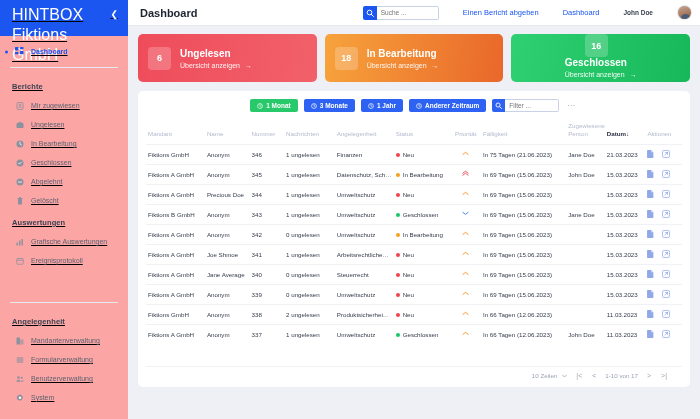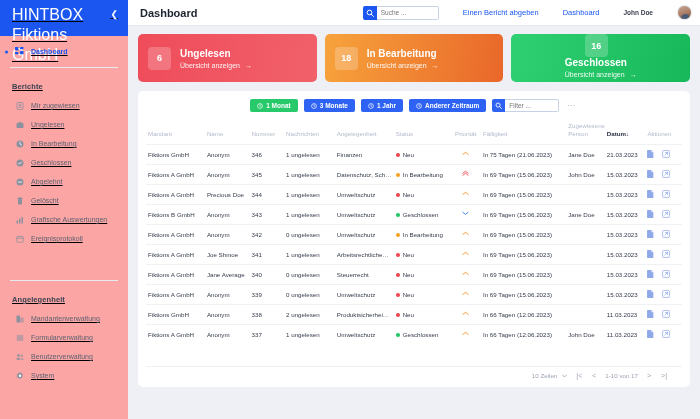--- a/index.html
+++ b/index.html
@@ -284,20 +284,21 @@
         <span class="ico">
           <svg width="8" height="8" viewBox="0 0 16 16" fill="currentColor">
               <rect x="4" y="4" width="8" height="11" rx="1.5"></rect>
               <rect x="2.5" y="2" width="11" height="1.8" rx=".8"></rect>
               <rect x="6" y="0.2" width="4" height="1.6" rx=".7"></rect>
             </svg>
         </span>
         <span>Gelöscht</span>
       </div>
 
+      <div class="nav-head">Auswertungen</div>
 
       <div class="nav-item">
         <span class="ico">
           <svg width="8" height="8" viewBox="0 0 16 16" fill="currentColor">
               <rect x="1" y="9" width="3" height="6"></rect>
               <rect x="6" y="5" width="3" height="10"></rect>
               <rect x="11" y="2" width="3" height="13"></rect>
             </svg>
         </span>
         <span>Grafische Auswertungen</span>

